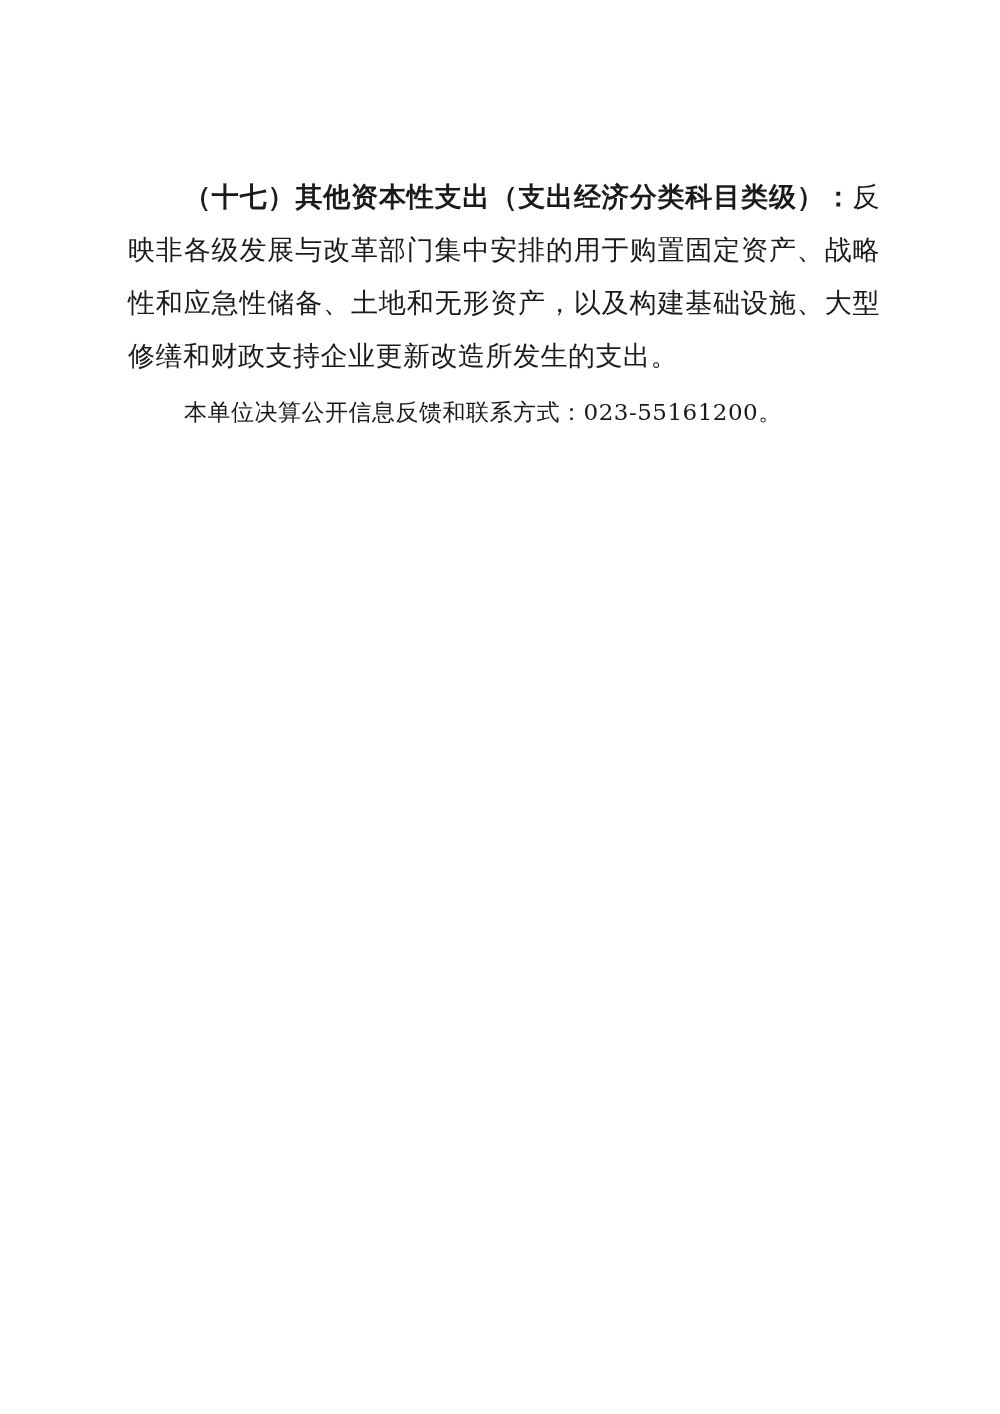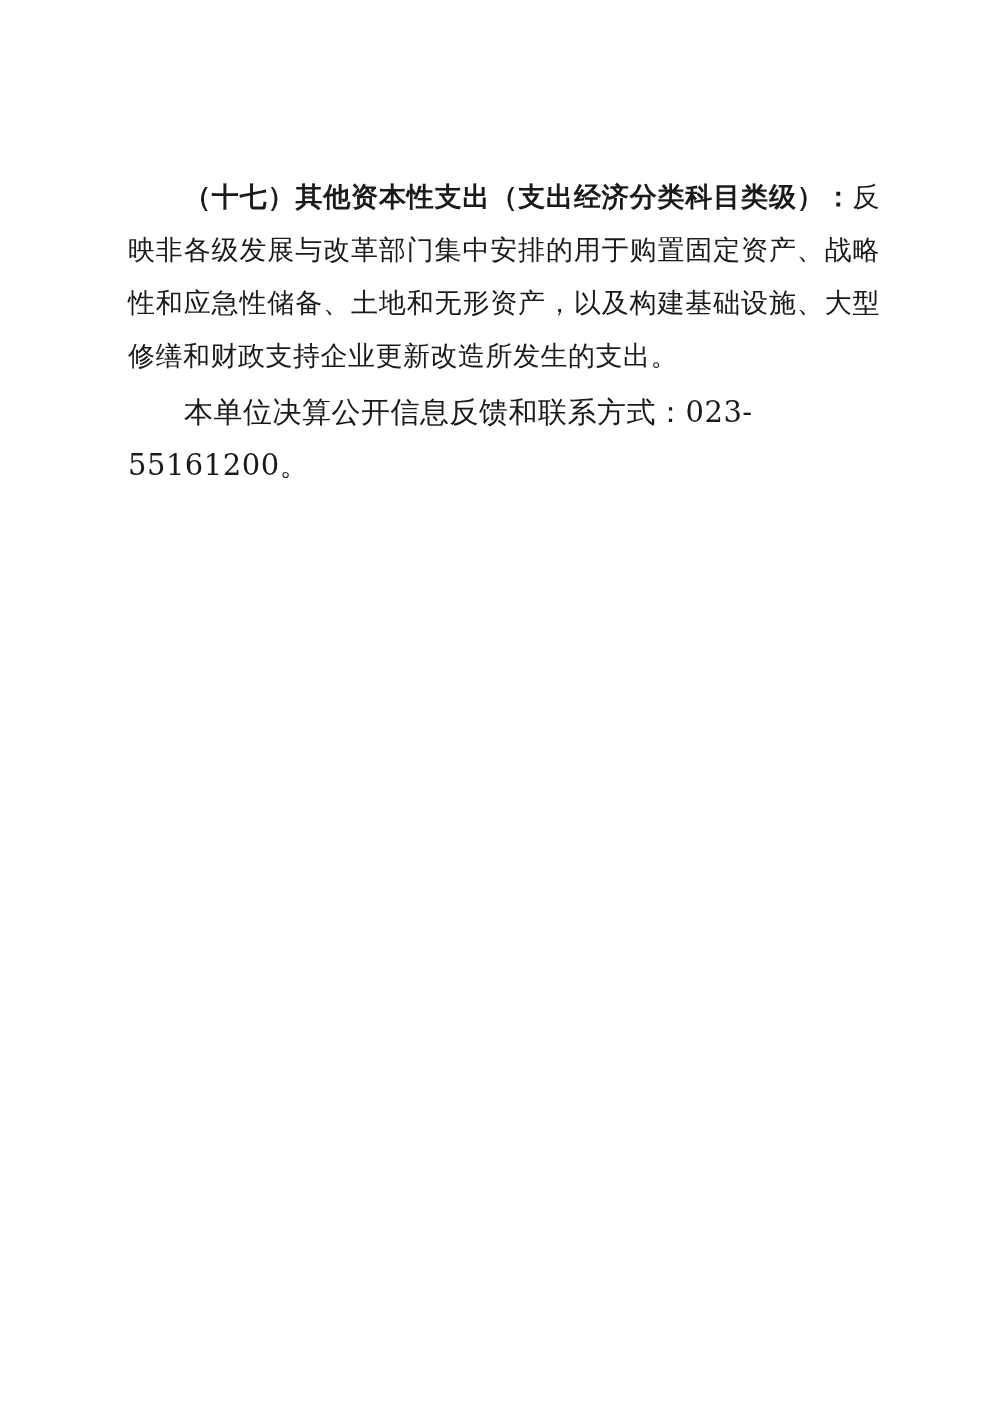--- a/index.html
+++ b/index.html
@@ -41,21 +41,21 @@
   .heading {
     font-size: 27px;
     line-height: 53px;
     font-weight: 700;
     font-family: "DejaVu Sans", "Liberation Sans", sans-serif;
     text-indent: 56px;
     margin: 10px 0 2px 0;
     letter-spacing: 1px;
   }
   .contact {
-    font-size: 29px;
+    font-size: 23px;
     line-height: 53px;
     text-indent: 56px;
     margin: 0;
     letter-spacing: 0.5px;
   }
 </style>
 </head>
 <body>
 
 <div class="page">

